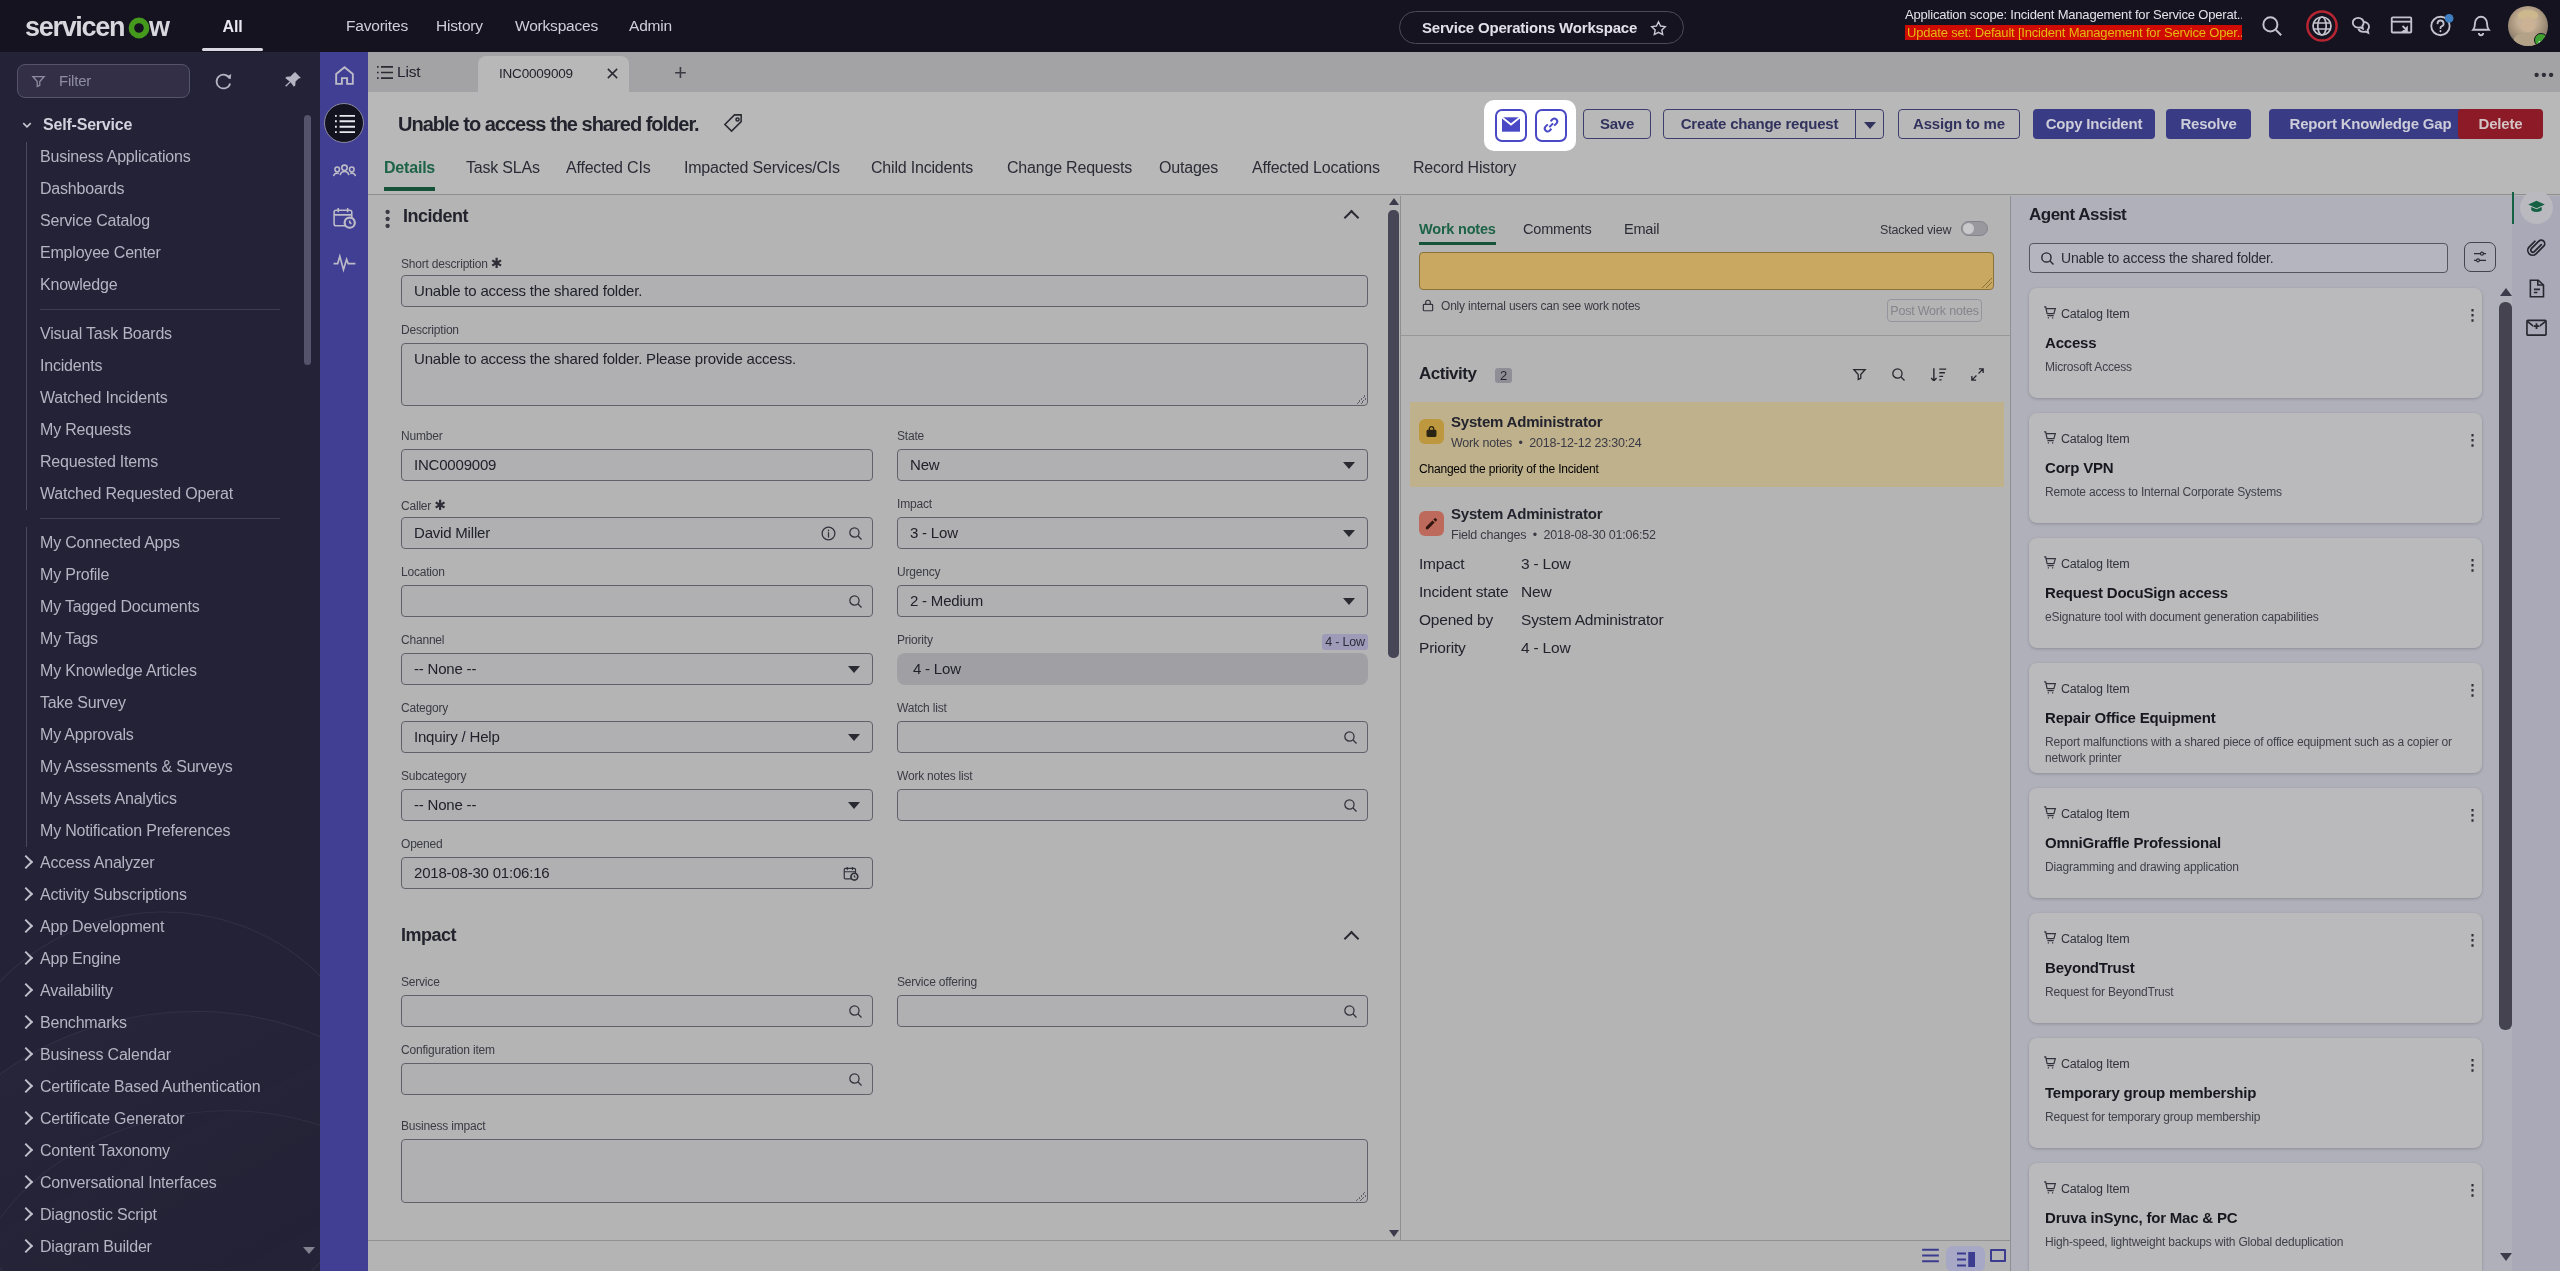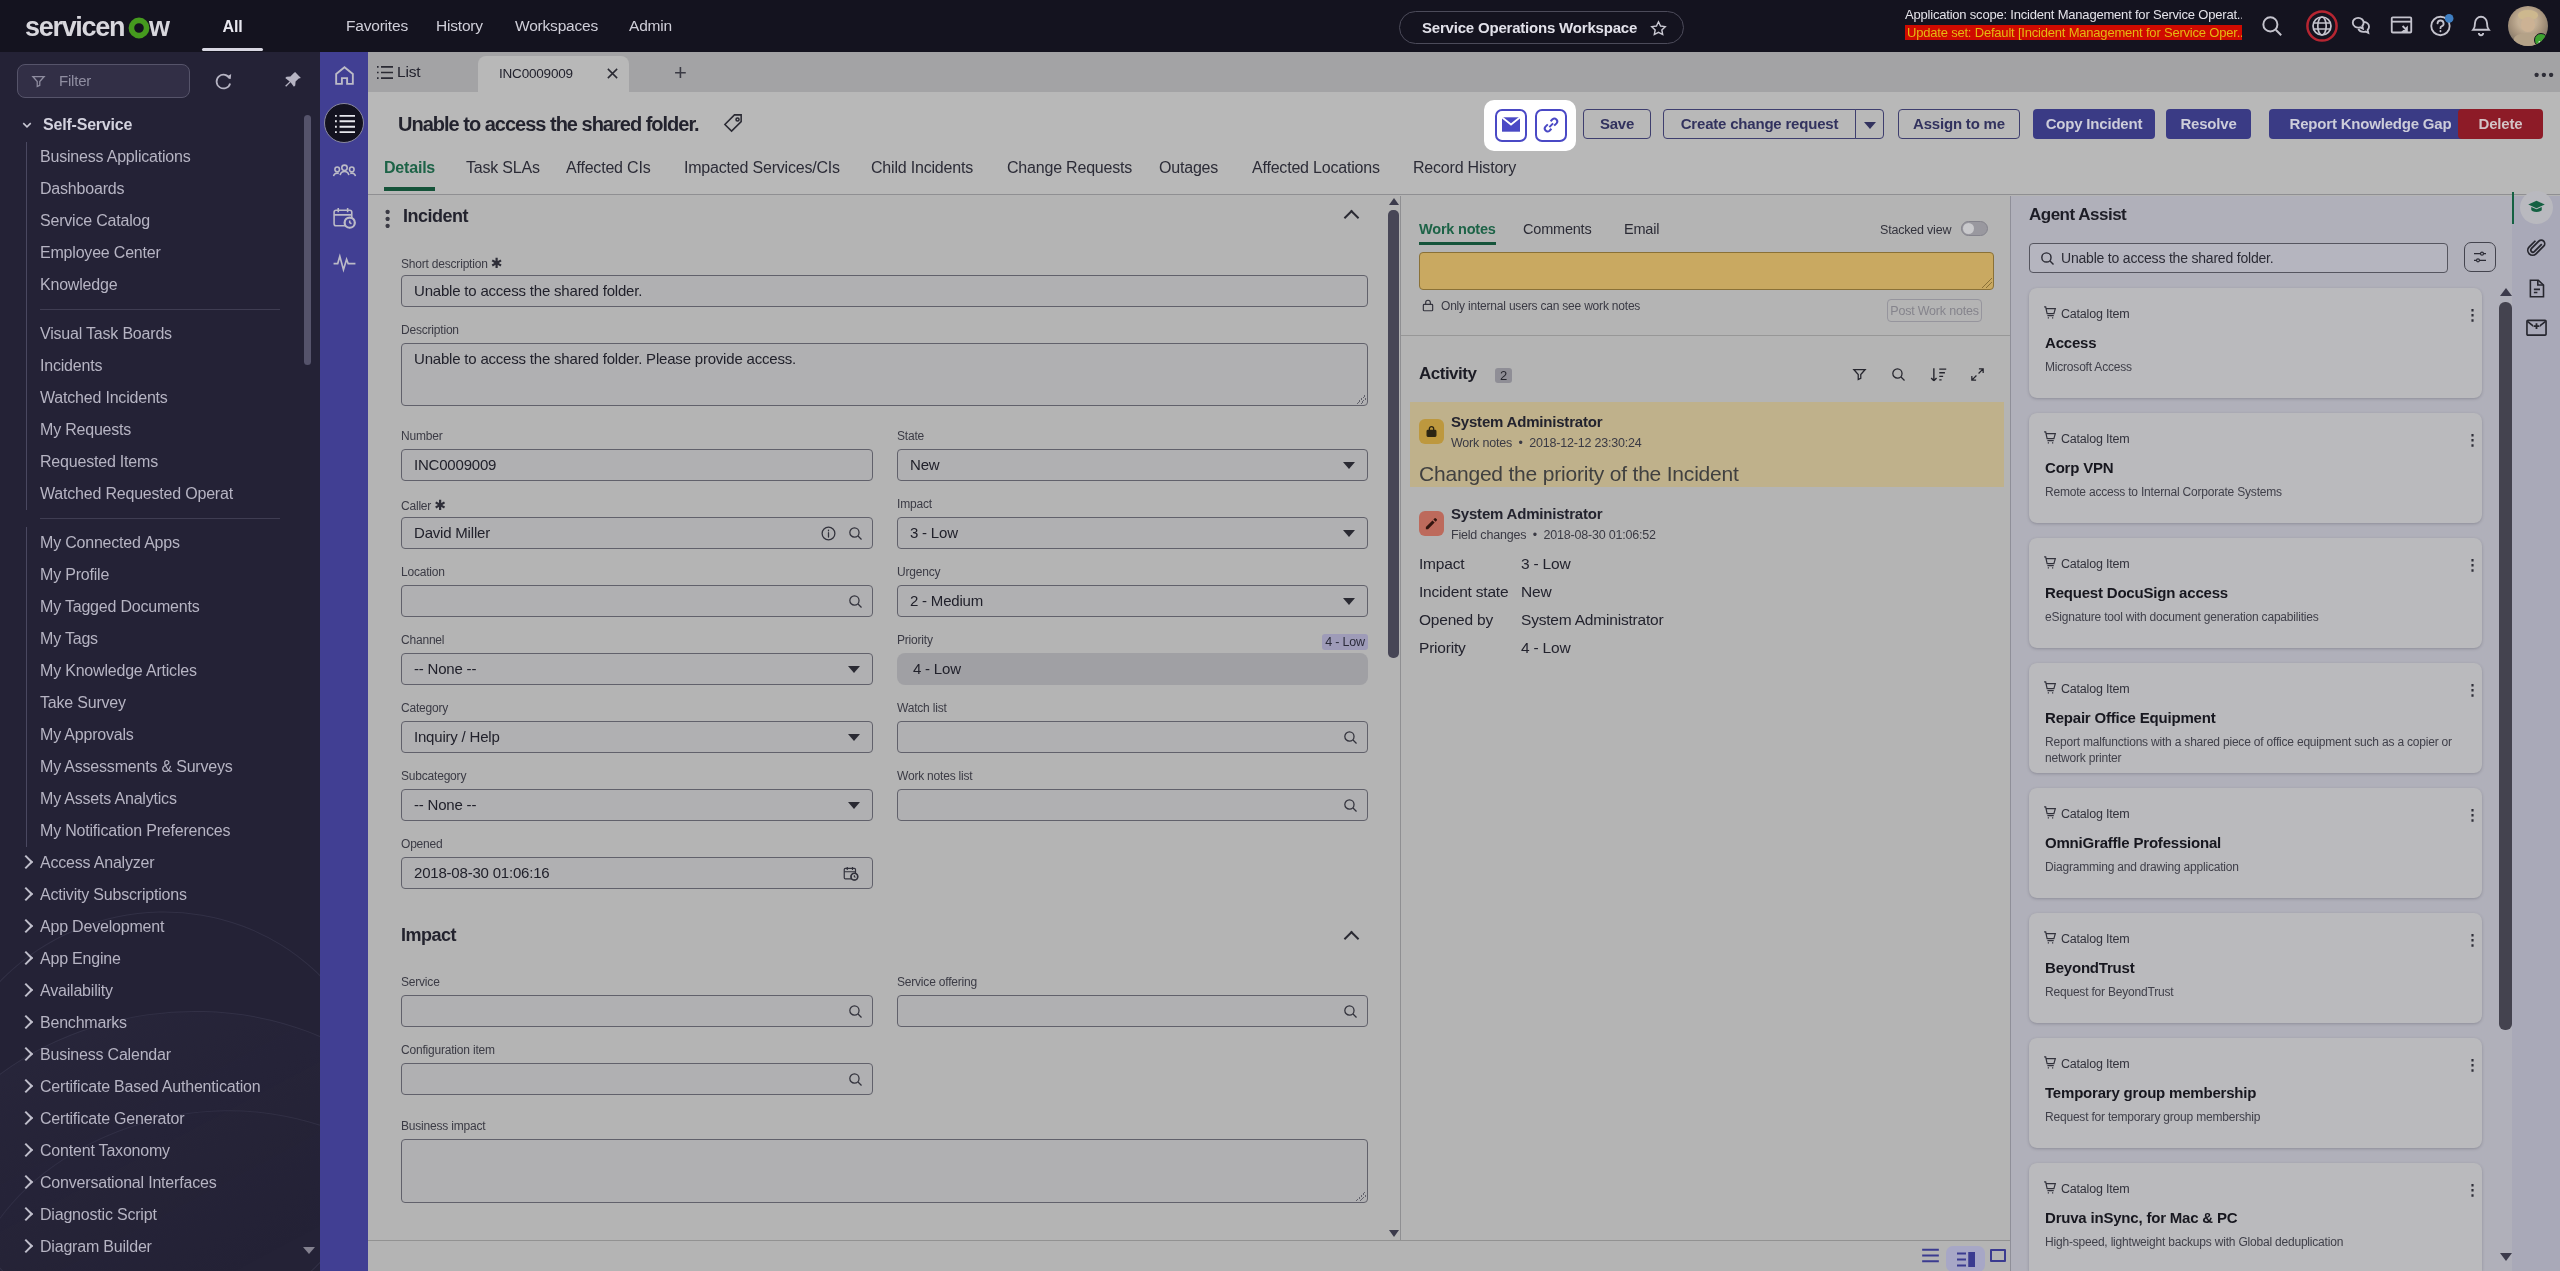--- a/index.html
+++ b/index.html
@@ -448,21 +448,21 @@
 
   <div style="position:absolute;left:9px;top:206px;width:594px;height:85px;background:#bfb18b;"></div>
   <div class="avatar" style="left:18px;top:223px;background:#bd983e;">
     <svg style="position:absolute;left:6px;top:5px;" width="13" height="15" viewBox="0 0 24 24" fill="none" stroke="#2a2413" stroke-width="2.4">
         <rect x="4" y="10" width="16" height="11" rx="1.5" fill="#2a2413"></rect>
         <path d="M8 10V7a4 4 0 0 1 8 0v3"></path>
       </svg>
   </div>
   <div style="position:absolute;left:50px;top:217px;font-size:15px;font-weight:bold;color:#23232e;">System Administrator</div>
   <div style="position:absolute;left:50px;top:240px;font-size:12.5px;color:#3a3a44;">Work notes &nbsp;•&nbsp; 2018-12-12 23:30:24</div>
-  <div style="position:absolute;left:18px;top:266px;font-size:21px;color:#404040;">Changed the priority of the Incident</div>
+  <div style="position:absolute;left:18px;top:266px;font-size:12px;color:#000000;">Changed the priority of the Incident</div>
 
   <div class="avatar" style="left:18px;top:315px;background:#bd6a5c;">
     <svg style="position:absolute;left:5px;top:5px;" width="15" height="15" viewBox="0 0 24 24" fill="#33150f">
         <path d="M3 17.5V21h3.5L17 10.5 13.5 7zM15 5.5L18.5 9l2-2a1.2 1.2 0 0 0 0-1.7L18.7 3.5a1.2 1.2 0 0 0-1.7 0z"></path>
       </svg>
   </div>
   <div style="position:absolute;left:50px;top:309px;font-size:15px;font-weight:bold;color:#23232e;">System Administrator</div>
   <div style="position:absolute;left:50px;top:332px;font-size:12.5px;color:#3a3a44;">Field changes &nbsp;•&nbsp; 2018-08-30 01:06:52</div>
   <div class="actrow" style="top:359px;"><span class="al">Impact</span><span class="av">3 - Low</span></div>
   <div class="actrow" style="top:387px;"><span class="al">Incident state</span><span class="av">New</span></div>

